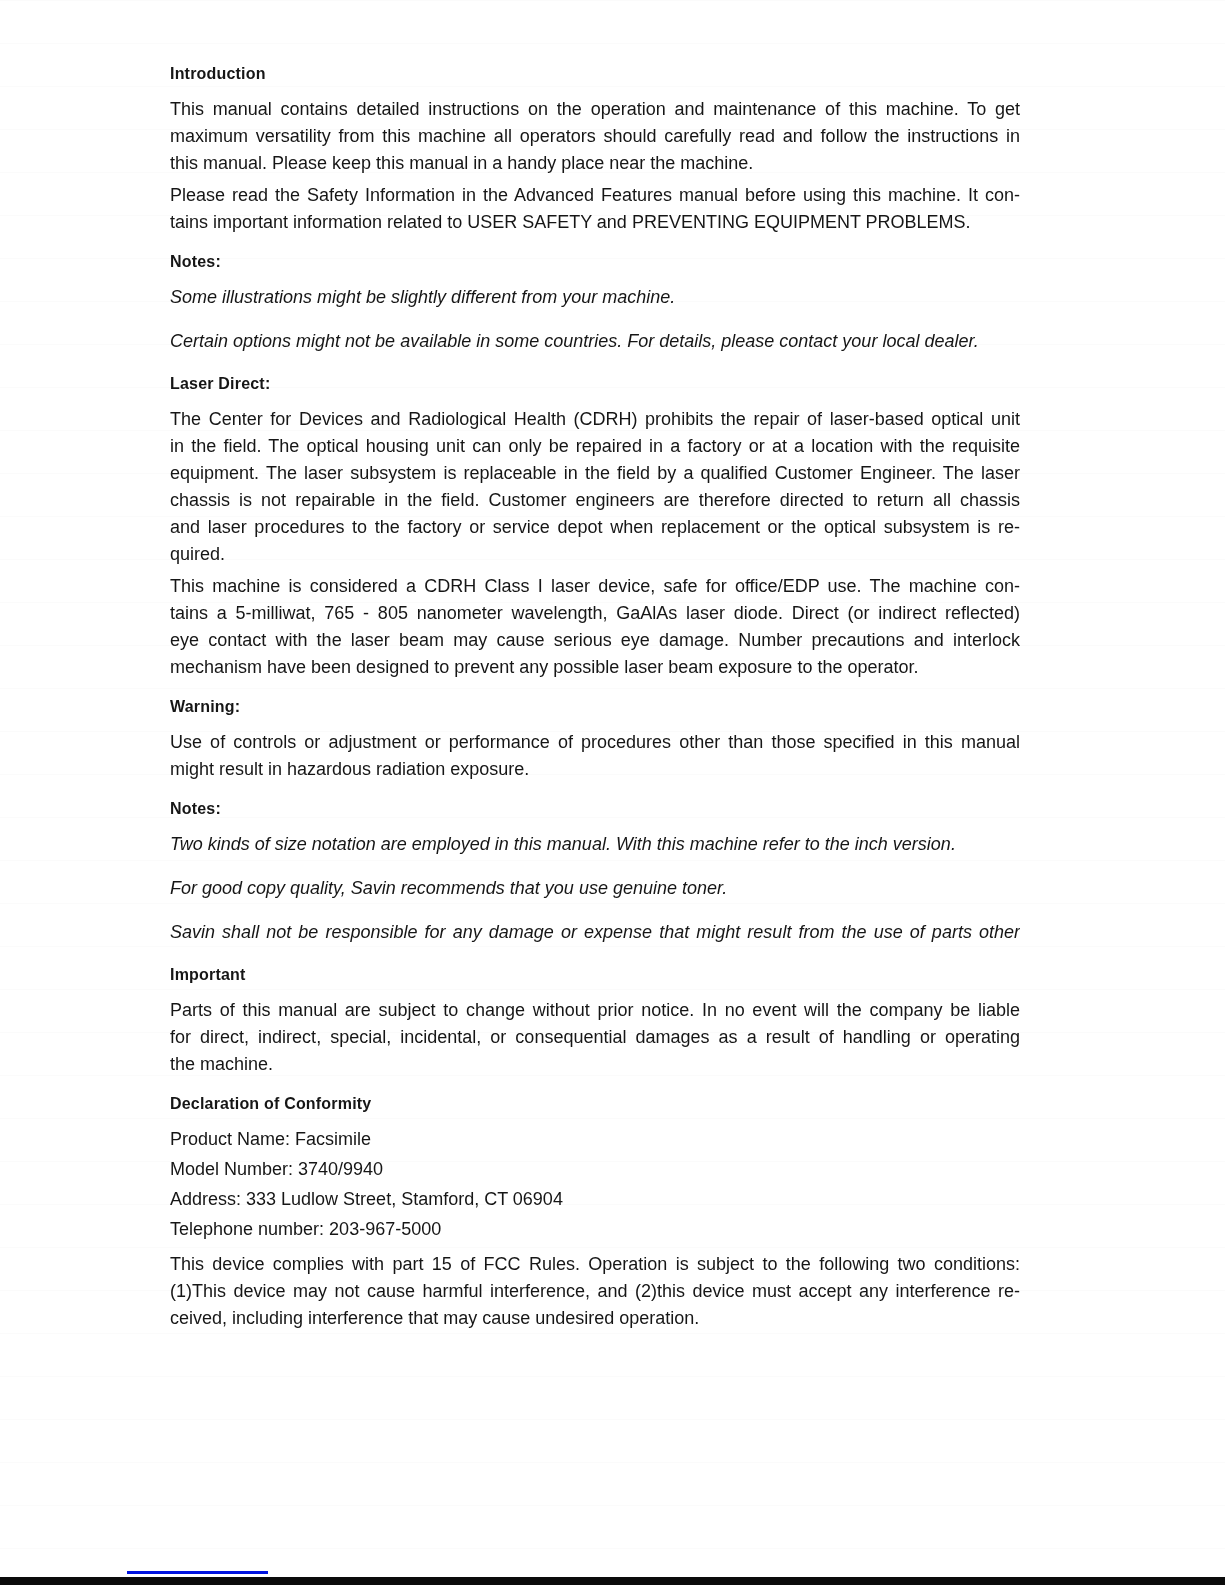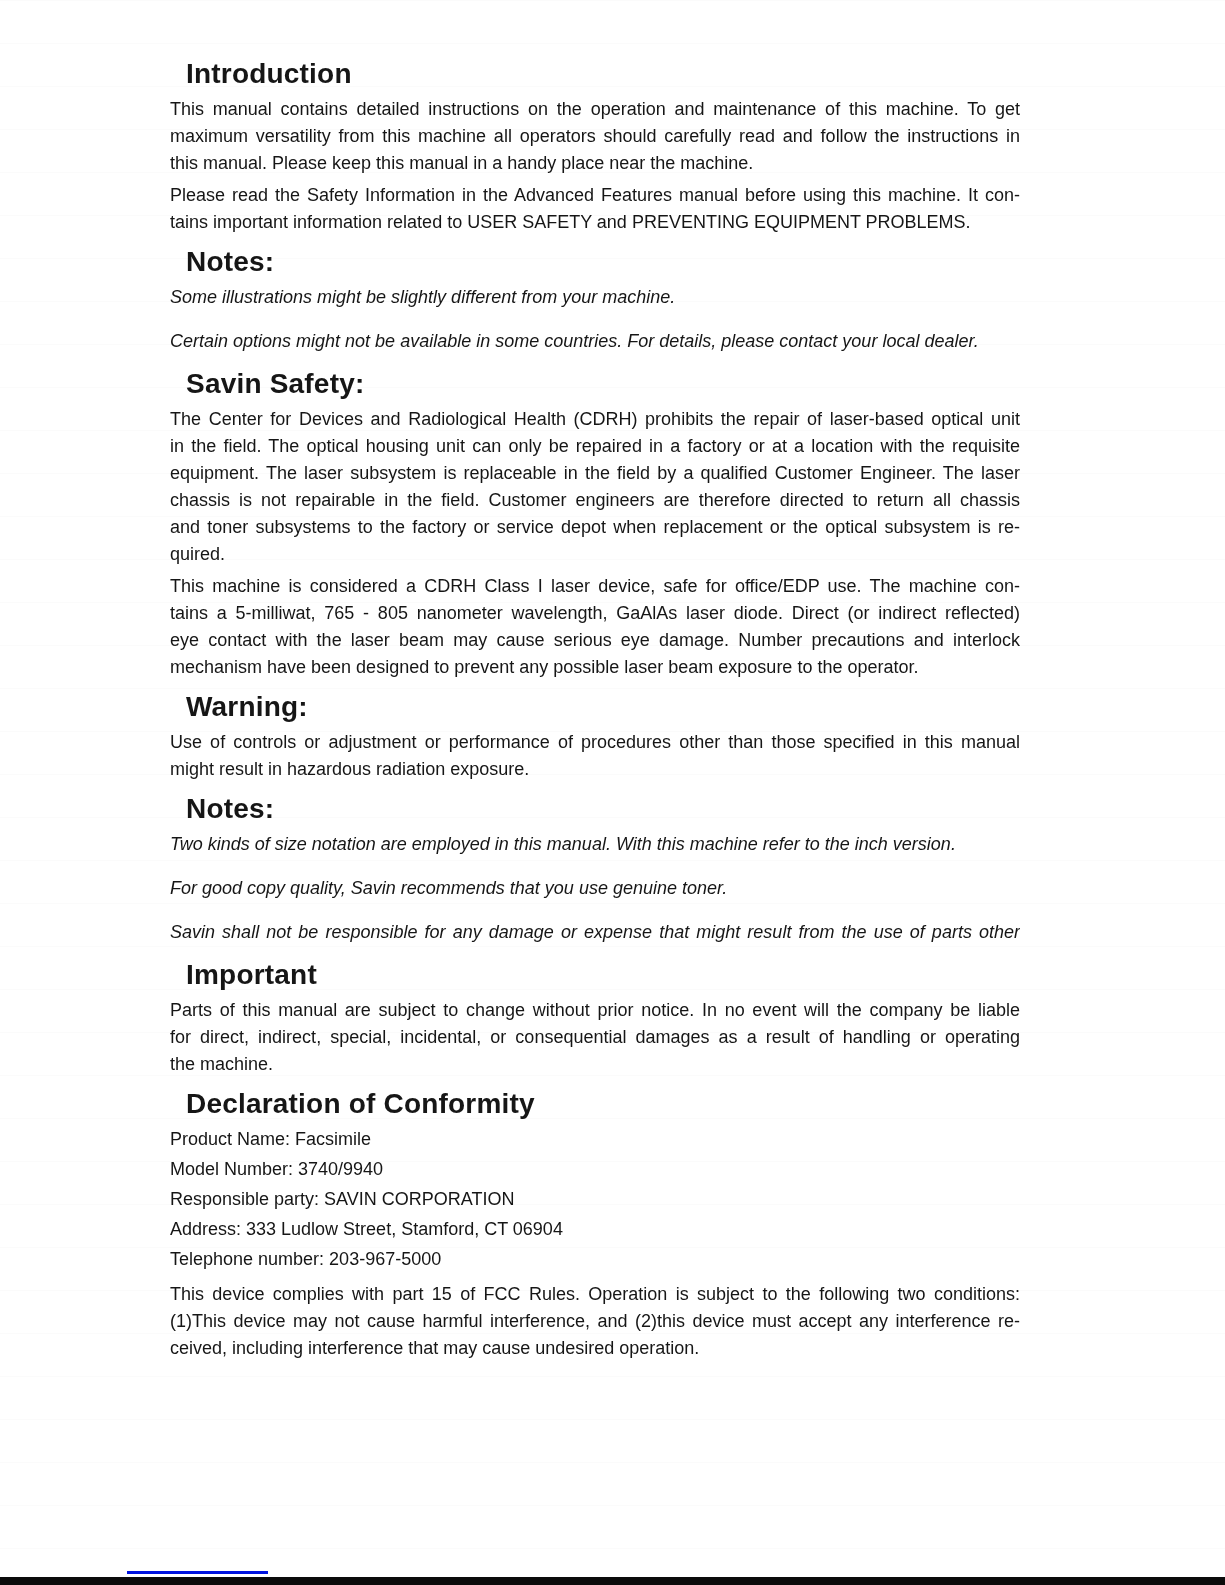--- a/index.html
+++ b/index.html
@@ -24,23 +24,23 @@
   }
   .content {
     position: absolute;
     left: 170px; top: 0;
     width: 866px;
     padding-top: 48px;
     font-size: 18px;
   }
   .h {
     font-weight: bold;
-    font-size: 28px;
+    font-size: 16px;
     line-height: 23px;
-    margin: 14px 0 11px 16px;
+    margin: 14px 0 11px 0;
     letter-spacing: 0.2px;
   }
   .block { margin: 0 16px 5px 0; }
   .block.note { margin-bottom: 17px; font-style: italic; }
   .block.line { margin-bottom: 3px; }
   .block.line + .block.para { margin-top: 8px; }
   .tline {
     height: 27px;
     line-height: 27px;
     overflow: hidden;
@@ -83,27 +83,27 @@
       <section>
         <div class="h">Notes:</div>
         <div class="block note">
           <div class="tline">Some illustrations might be slightly different from your machine.</div>
         </div>
         <div class="block note">
           <div class="tline">Certain options might not be available in some countries. For details, please contact your local dealer.</div>
         </div>
       </section>
       <section>
-        <div class="h">Savin Safety:</div>
+        <div class="h">Laser Direct:</div>
         <div class="block para">
           <div class="tline jl">The Center for Devices and Radiological Health (CDRH) prohibits the repair of laser-based optical unit</div>
           <div class="tline jl">in the field. The optical housing unit can only be repaired in a factory or at a location with the requisite</div>
           <div class="tline jl">equipment. The laser subsystem is replaceable in the field by a qualified Customer Engineer. The laser</div>
           <div class="tline jl">chassis is not repairable in the field. Customer engineers are therefore directed to return all chassis</div>
-          <div class="tline jl">and toner subsystems to the factory or service depot when replacement or the optical subsystem is re-</div>
+          <div class="tline jl">and laser procedures to the factory or service depot when replacement or the optical subsystem is re-</div>
           <div class="tline">quired.</div>
         </div>
       </section>
       <section>
         <div class="block para">
           <div class="tline jl">This machine is considered a CDRH Class I laser device, safe for office/EDP use. The machine con-</div>
           <div class="tline jl">tains a 5-milliwat, 765 - 805 nanometer wavelength, GaAlAs laser diode. Direct (or indirect reflected)</div>
           <div class="tline jl">eye contact with the laser beam may cause serious eye damage. Number precautions and interlock</div>
           <div class="tline">mechanism have been designed to prevent any possible laser beam exposure to the operator.</div>
         </div>
@@ -137,23 +137,20 @@
       </section>
       <section>
         <div class="h">Declaration of Conformity</div>
         <div class="block line">
           <div class="tline">Product Name: Facsimile</div>
         </div>
         <div class="block line">
           <div class="tline">Model Number: 3740/9940</div>
         </div>
         <div class="block line">
-          <div class="tline">Responsible party: SAVIN CORPORATION</div>
-        </div>
-        <div class="block line">
           <div class="tline">Address: 333 Ludlow Street, Stamford, CT 06904</div>
         </div>
         <div class="block line">
           <div class="tline">Telephone number: 203-967-5000</div>
         </div>
         <div class="block para">
           <div class="tline jl">This device complies with part 15 of FCC Rules. Operation is subject to the following two conditions:</div>
           <div class="tline jl">(1)This device may not cause harmful interference, and (2)this device must accept any interference re-</div>
           <div class="tline">ceived, including interference that may cause undesired operation.</div>
         </div>

